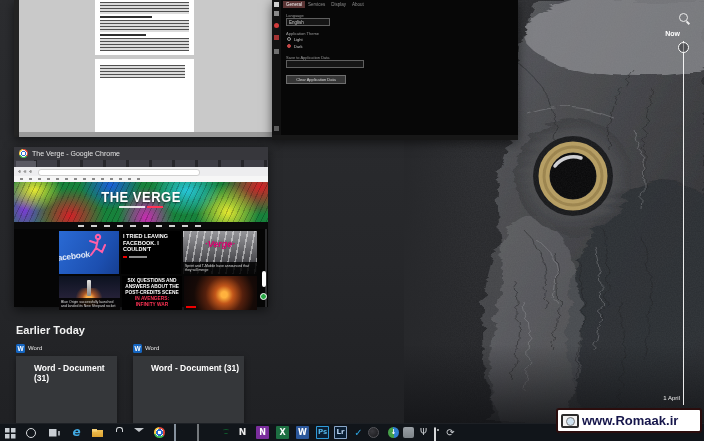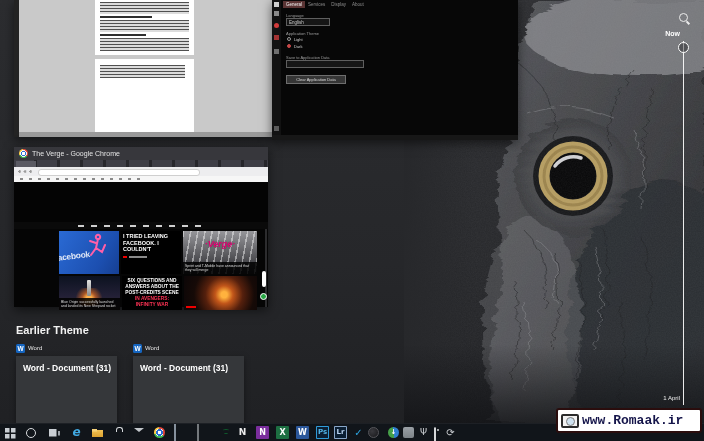--- a/index.html
+++ b/index.html
@@ -101,21 +101,21 @@
   #vg-dot{position:absolute;right:1px;top:64px;width:7px;height:7px;background:#28a745;border:1px solid #ffffff;border-radius:50%;box-sizing:border-box;}
 
   
   #section-title{position:absolute;left:16px;top:324px;z-index:2;font-size:11px;font-weight:bold;color:#f2f2f2;}
   .card{position:absolute;top:343px;z-index:2;}
   .card-head{display:flex;align-items:center;gap:3px;height:10px;}
   .wicon{width:9px;height:9px;background:#1565c0;border-radius:1.5px;color:#fff;font-weight:bold;font-size:6.5px;
          display:flex;align-items:center;justify-content:center;}
   .card-app{font-size:6px;color:#e8e8e8;}
   .card-body{margin-top:3px;height:68px;background:#35373a;box-shadow:0 2px 6px rgba(0,0,0,.4);}
-  .card-title{padding:7px 0 0 7px;font-size:8.5px;font-weight:bold;color:#ffffff;}
+  .card-title{padding:7px 0 0 18px;font-size:8.5px;font-weight:bold;color:#ffffff;}
 
   
   .rail{z-index:3;}
   #rail-line{position:absolute;left:683px;top:41px;width:1.2px;height:364px;background:rgba(255,255,255,.9);}
   #rail-knob{position:absolute;left:678px;top:42px;width:9px;height:9px;border:1.6px solid #ffffff;border-radius:50%;background:rgba(25,25,28,.4);box-sizing:content-box;}
   #now-label{position:absolute;left:656px;top:30px;width:24px;text-align:right;font-size:7px;font-weight:bold;color:#ffffff;}
   #date-label{position:absolute;left:648px;top:395px;width:32px;text-align:right;font-size:6px;color:#ededed;}
   #rail-search{position:absolute;left:679px;top:13px;width:7px;height:7px;border:1.4px solid #ececec;border-radius:50%;}
   #rail-search::after{content:"";position:absolute;left:6.5px;top:7px;width:1.5px;height:4px;background:#ececec;transform:rotate(-45deg);}
 
@@ -158,21 +158,21 @@
   .i-xbox{width:11px;height:11px;top:3px;border-radius:50%;background:radial-gradient(circle at 35% 35%,#3a3a3f,#17171a);border:.5px solid #55555a;}
   .i-idm{width:11px;height:11px;top:3px;border-radius:50%;background:conic-gradient(#2f7fd0 0 180deg,#46a049 180deg 360deg);color:#fff;font-size:7px;line-height:11px;}
   .i-gray{width:11px;height:11px;top:3px;background:linear-gradient(#9aa0a6,#7d8388);border-radius:2px;}
   .i-ant{color:#c9ccd0;font-size:9px;font-weight:normal;}
   .i-tvbox{width:11px;height:8px;top:4.5px;border:1.5px solid #d6d8da;border-radius:2.5px;position:relative;}
   .i-tvbox::after{content:"";position:absolute;left:1.5px;top:1px;width:2.5px;height:2.5px;background:#d6d8da;border-radius:50%;}
   .i-sync{color:#c9ccd0;font-size:10px;font-weight:normal;}
 
   
   #watermark{position:absolute;left:556px;top:408px;width:146px;height:25px;background:#ffffff;border:2px solid #2a0d0d;
-     border-radius:3px;z-index:6;display:flex;align-items:center;padding:0 3px;box-sizing:border-box;gap:3px;font-family:Liberation Mono, monospace;}
+     border-radius:3px;z-index:6;display:flex;align-items:center;padding:0 3px;box-sizing:border-box;gap:3px;}
   #wm-logo{width:18px;height:14px;border:2px solid #2b2b2b;border-radius:2px;background:#f2f2f2;position:relative;box-sizing:border-box;flex:none;}
   #wm-logo::after{content:"";position:absolute;left:2.5px;top:1px;width:7px;height:7px;border:1px solid #7d7d7d;border-radius:50%;background:#cfe2f0;}
   #wm-text{font-size:13px;font-weight:bold;color:#15154a;white-space:nowrap;}
 </style>
 </head>
 <body>
 
 <div id="desktop">
 
   <svg id="owl" width="300" height="424" viewBox="0 0 300 424">
@@ -280,20 +280,27 @@
       <span id="vg-chrome-ic"></span>
       <span id="vg-title">The Verge - Google Chrome</span>
     </div>
     <div id="vg-tabstrip"></div>
     <div id="vg-activetab"></div>
     <div id="vg-toolbar"></div>
     <div id="vg-navdots"></div>
     <div id="vg-urlpill"></div>
     <div id="vg-bookmarks"></div>
     <div id="vg-bmdots"></div>
+    <div id="vg-hero">
+      <div id="vg-logo">THE VERGE</div>
+      <div id="vg-tagline">
+          <span class="tl1"></span>
+          <span class="tl2"></span>
+        </div>
+    </div>
     <div id="vg-nav"></div>
     <div id="vg-navlinks"></div>
     <div id="vg-content">
       <div id="tile-fb" class="tile">
         <span id="fb-word">facebook</span>
         <svg width="22" height="32" viewBox="0 0 22 32" style="position:absolute;left:28px;top:2px;">
           <path d="M11,4 m-2.2,0 a2.2,2.2 0 1,0 4.4,0 a2.2,2.2 0 1,0 -4.4,0 M11,6 L9,15 L4,22 M9,15 L15,19 L18,12 M9,10 L3,8" stroke="#ff5fa8" stroke-width="2" fill="none" stroke-linecap="round"></path>
         </svg>
       </div>
       <div id="hl-fb" class="tile">
@@ -319,21 +326,21 @@
       </div>
       <div id="tile-av" class="tile">
         <div id="av-byline"></div>
       </div>
       <div id="vg-scroll"></div>
       <div id="vg-pill"></div>
       <div id="vg-dot"></div>
     </div>
   </div>
 
-  <div id="section-title">Earlier Theme</div>
+  <div id="section-title">Earlier Today</div>
 
   <div class="card" style="left:16px;width:101px;">
     <div class="card-head">
       <span class="wicon">W</span>
       <span class="card-app">Word</span>
     </div>
     <div class="card-body">
       <div class="card-title">Word - Document (31)</div>
     </div>
   </div>

